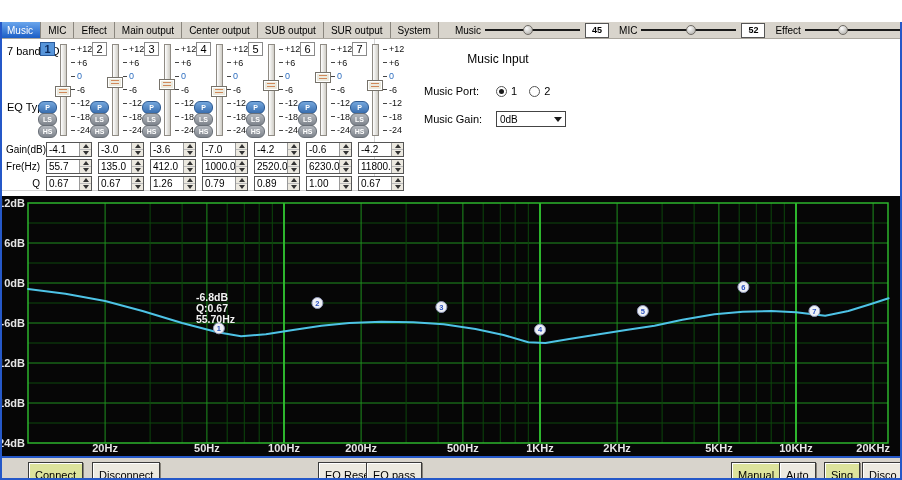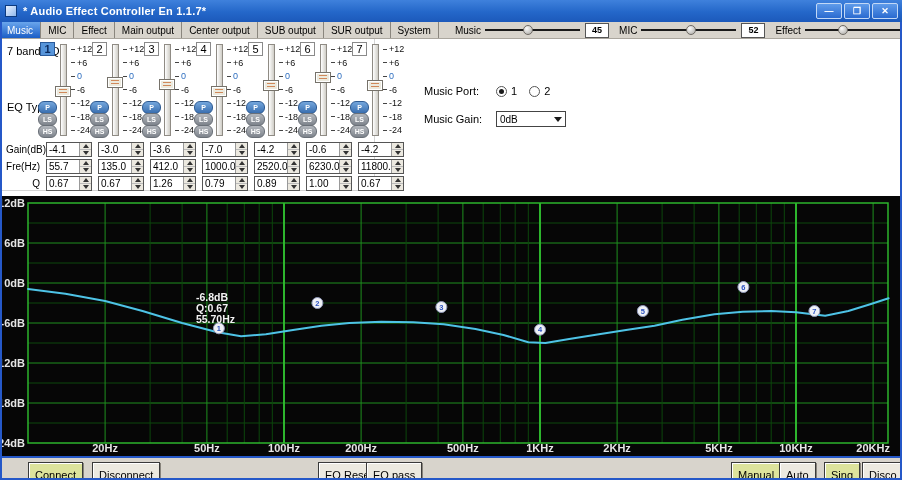--- a/index.html
+++ b/index.html
@@ -85,35 +85,20 @@
   
   .bottombar{position:absolute;left:0;top:456px;width:902px;height:24px;background:#d8d4cc;border-top:2px solid #2558c8;box-sizing:border-box;z-index:20;}
   .bb{position:absolute;top:4px;height:15px;padding:12px 6px;font-size:11px;border:1px solid #3a3a3a;background:#ece9e0;box-shadow:1px 1px 0 #87837b,inset 1px 1px 0 #fff;display:flex;align-items:center;box-sizing:border-box;white-space:nowrap;}
   .bb.active{background:#dde39c;}
 </style>
 </head>
 <body>
 
 <div class="window">
 
-  <div class="titlebar">
-    <div class="app-icon"></div>
-    <span class="title-text">* Audio Effect Controller En 1.1.7*</span>
-    <div class="winbtns">
-      <div class="winbtn">
-          <span>—</span>
-        </div>
-      <div class="winbtn">
-          <span>❐</span>
-        </div>
-      <div class="winbtn">
-          <span>✕</span>
-        </div>
-    </div>
-  </div>
 
   <div class="tabstrip">
     <div class="tabs">
         <div class="tab sel">Music</div>
         <div class="tab">MIC</div>
         <div class="tab">Effect</div>
         <div class="tab">Main output</div>
         <div class="tab">Center output</div>
         <div class="tab">SUB output</div>
         <div class="tab">SUR output</div>
@@ -586,20 +571,21 @@
               <div class="arrows">
                 <div class="arr up"></div>
                 <div class="arr dn"></div>
               </div>
             </div>
           </div>
         </div>
     </div>
 
     <div class="mi">
+      <div class="mi-title">Music Input</div>
       <div class="mi-row" style="top:40px;">
         <span class="mi-label">Music Port:</span>
         <span class="mi-ctl">
             <span class="radio-opt">
               <span class="radio">
                 <span class="radio-dot"></span>
               </span>
               <span class="radio-label">1</span>
             </span>
             <span class="radio-opt">

